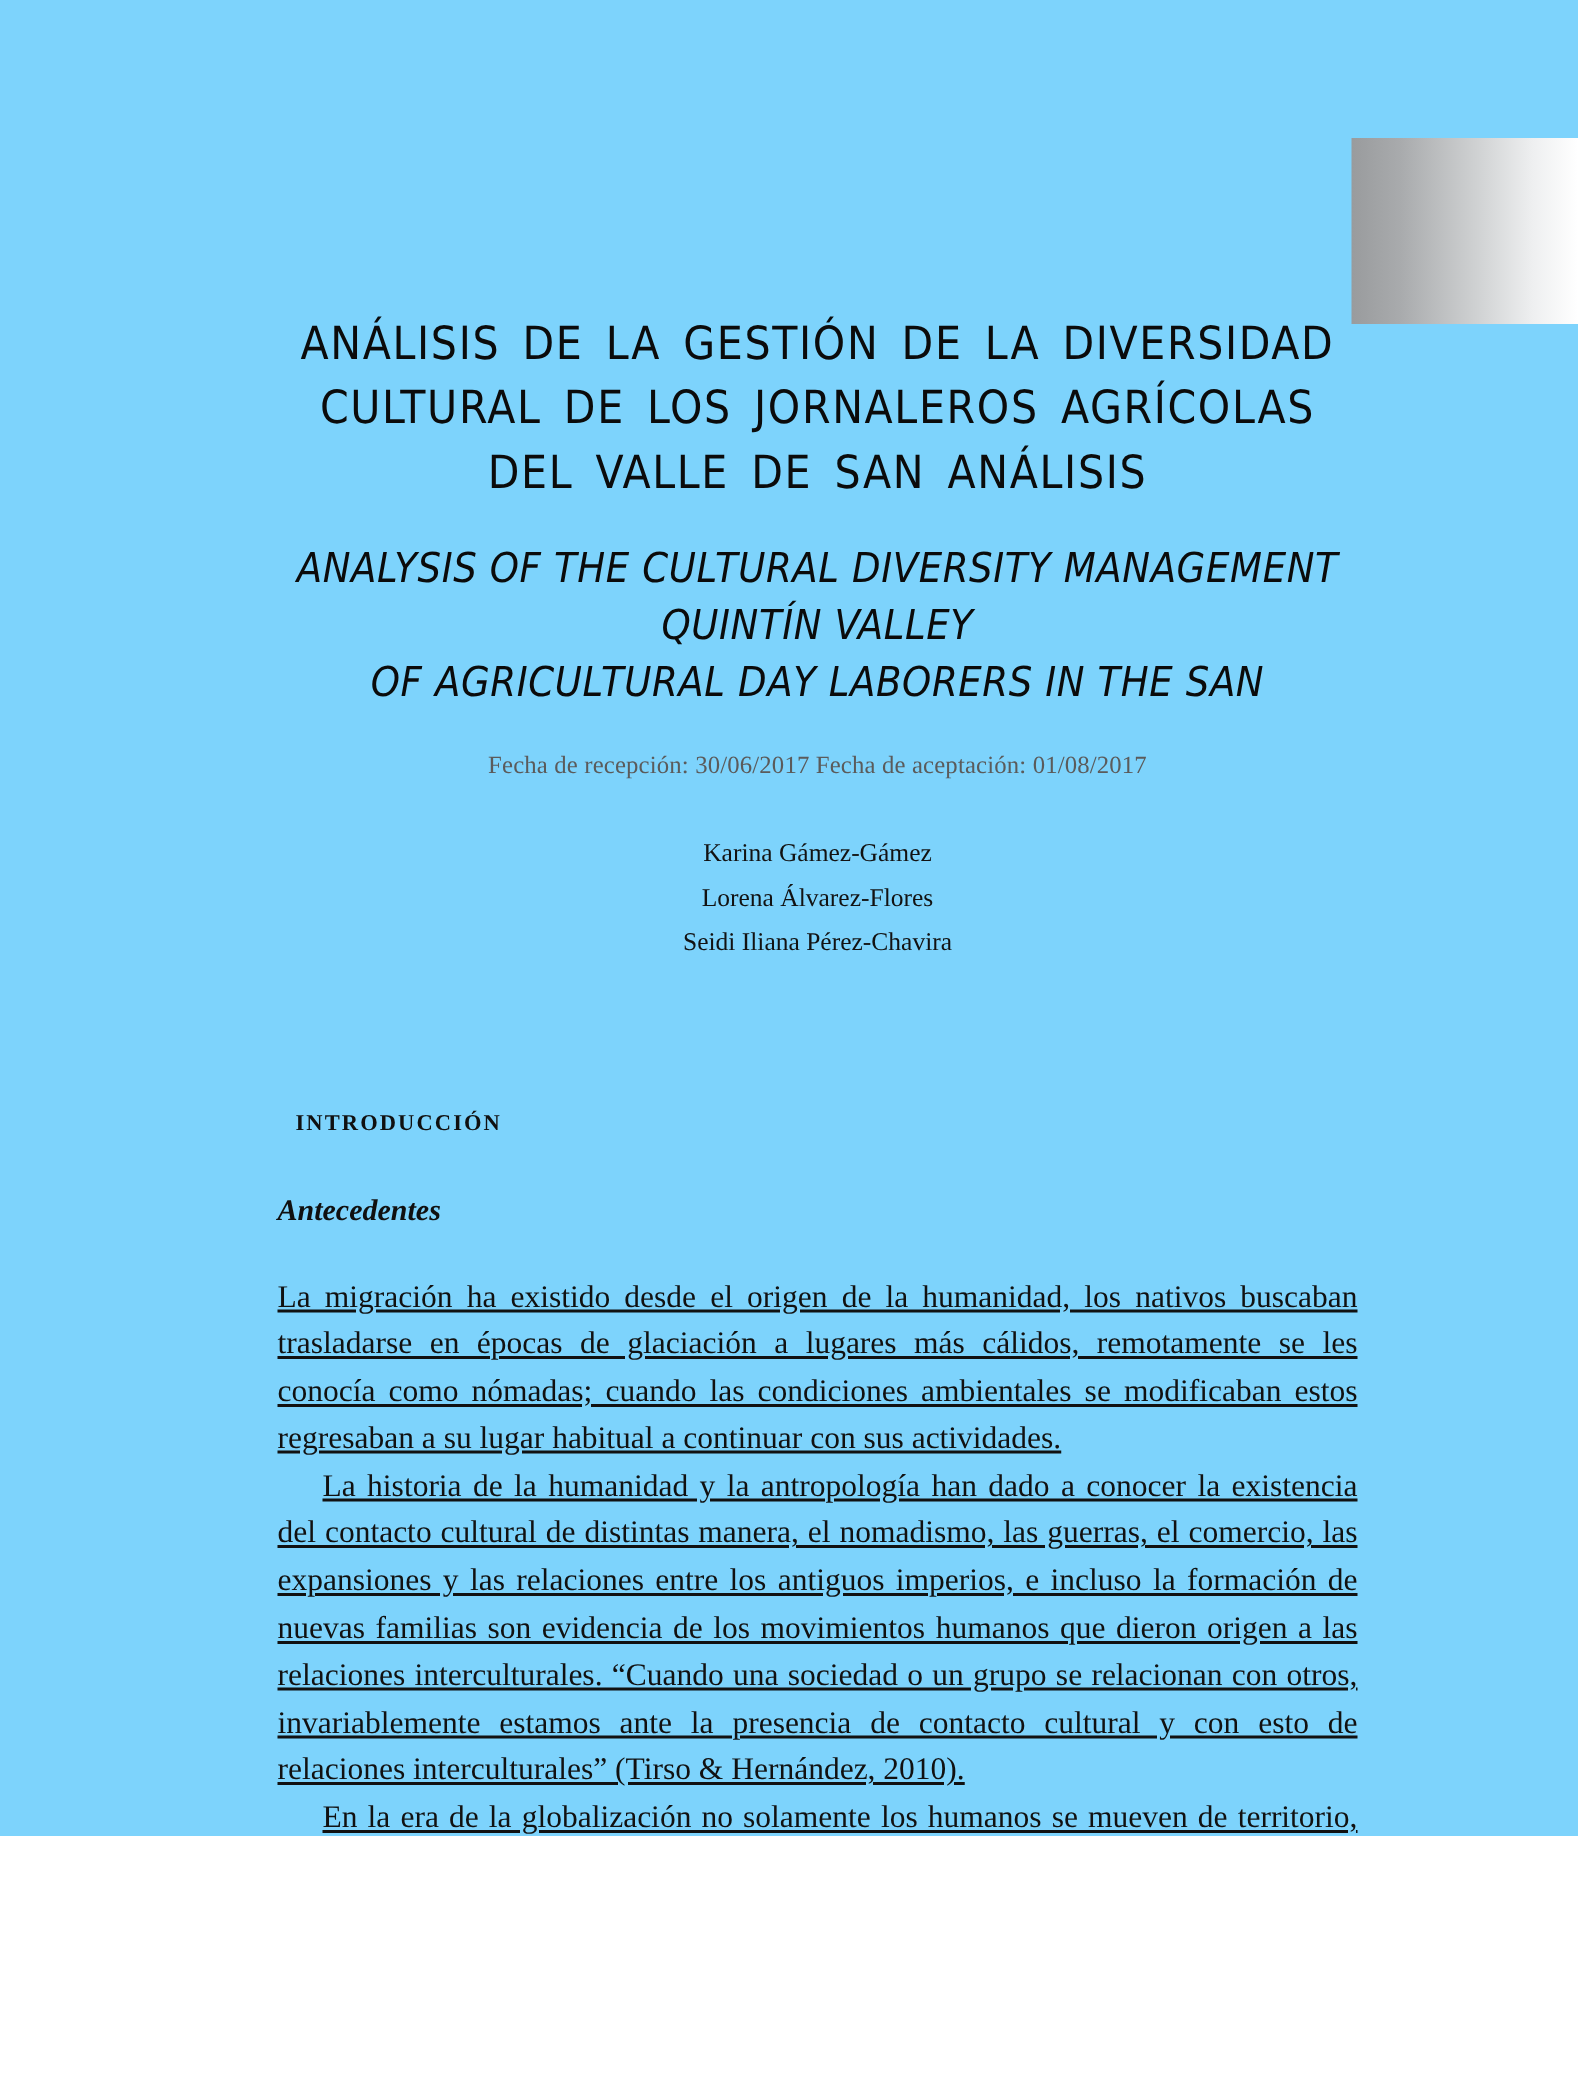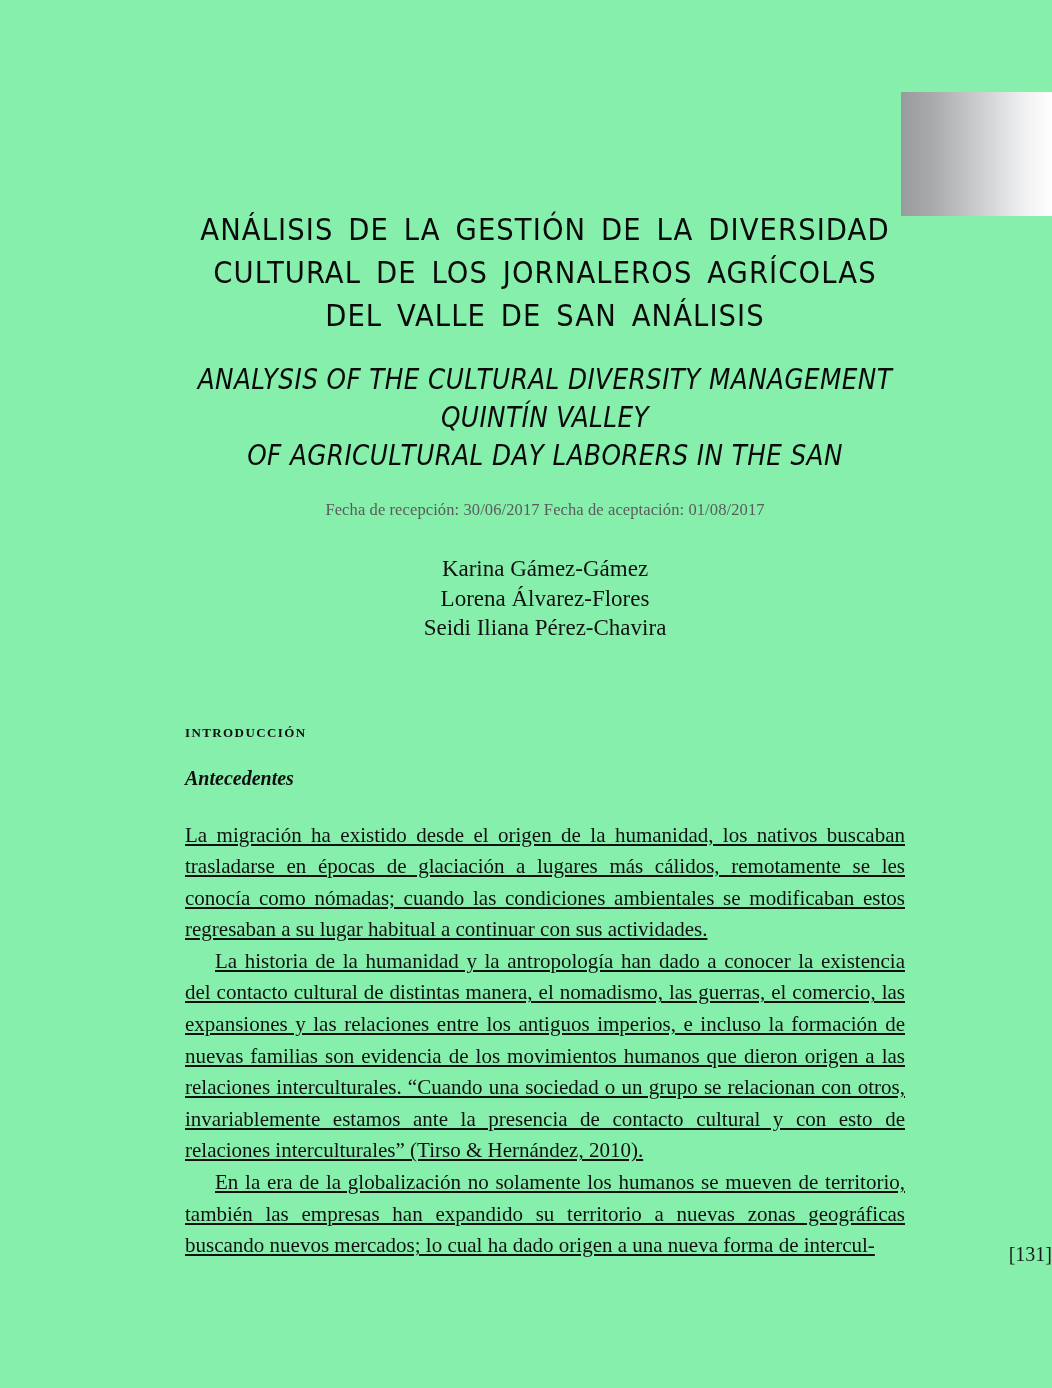--- a/index.html
+++ b/index.html
@@ -5,22 +5,22 @@
 <style>
   html, body {
     margin: 0;
     padding: 0;
     background: #ffffff;
   }
 
   .page {
     position: relative;
     width: 1052px;
-    height: 1388px;
-    background: #86efac;
+    height: 1224px;
+    background: #7dd3fc;
     overflow: hidden;
     font-family: "Liberation Serif", "DejaVu Serif", serif;
     color: #101010;
   }
 
   
   .corner-gradient {
     position: absolute;
     left: 901px;
     top: 92px;
@@ -82,31 +82,31 @@
     line-height: 22px;
     color: #5b5b5b;
     letter-spacing: 0.1px;
   }
 
   
   .authors {
     margin: 0;
     padding-top: 33px;
     text-align: center;
-    font-size: 23px;
+    font-size: 17px;
     line-height: 29.5px;
     color: #121212;
   }
   .authors .au { display: block; }
 
   
   .section-head {
-    margin: 0;
+    margin: 12px;
     padding-top: 78px;
-    font-size: 18px;
+    font-size: 22px;
     letter-spacing: 1.4px;
     font-variant: small-caps;
     text-transform: lowercase;
     color: #101010;
   }
 
   .subsection-head {
     margin: 0;
     padding-top: 25px;
     font-size: 20px;

